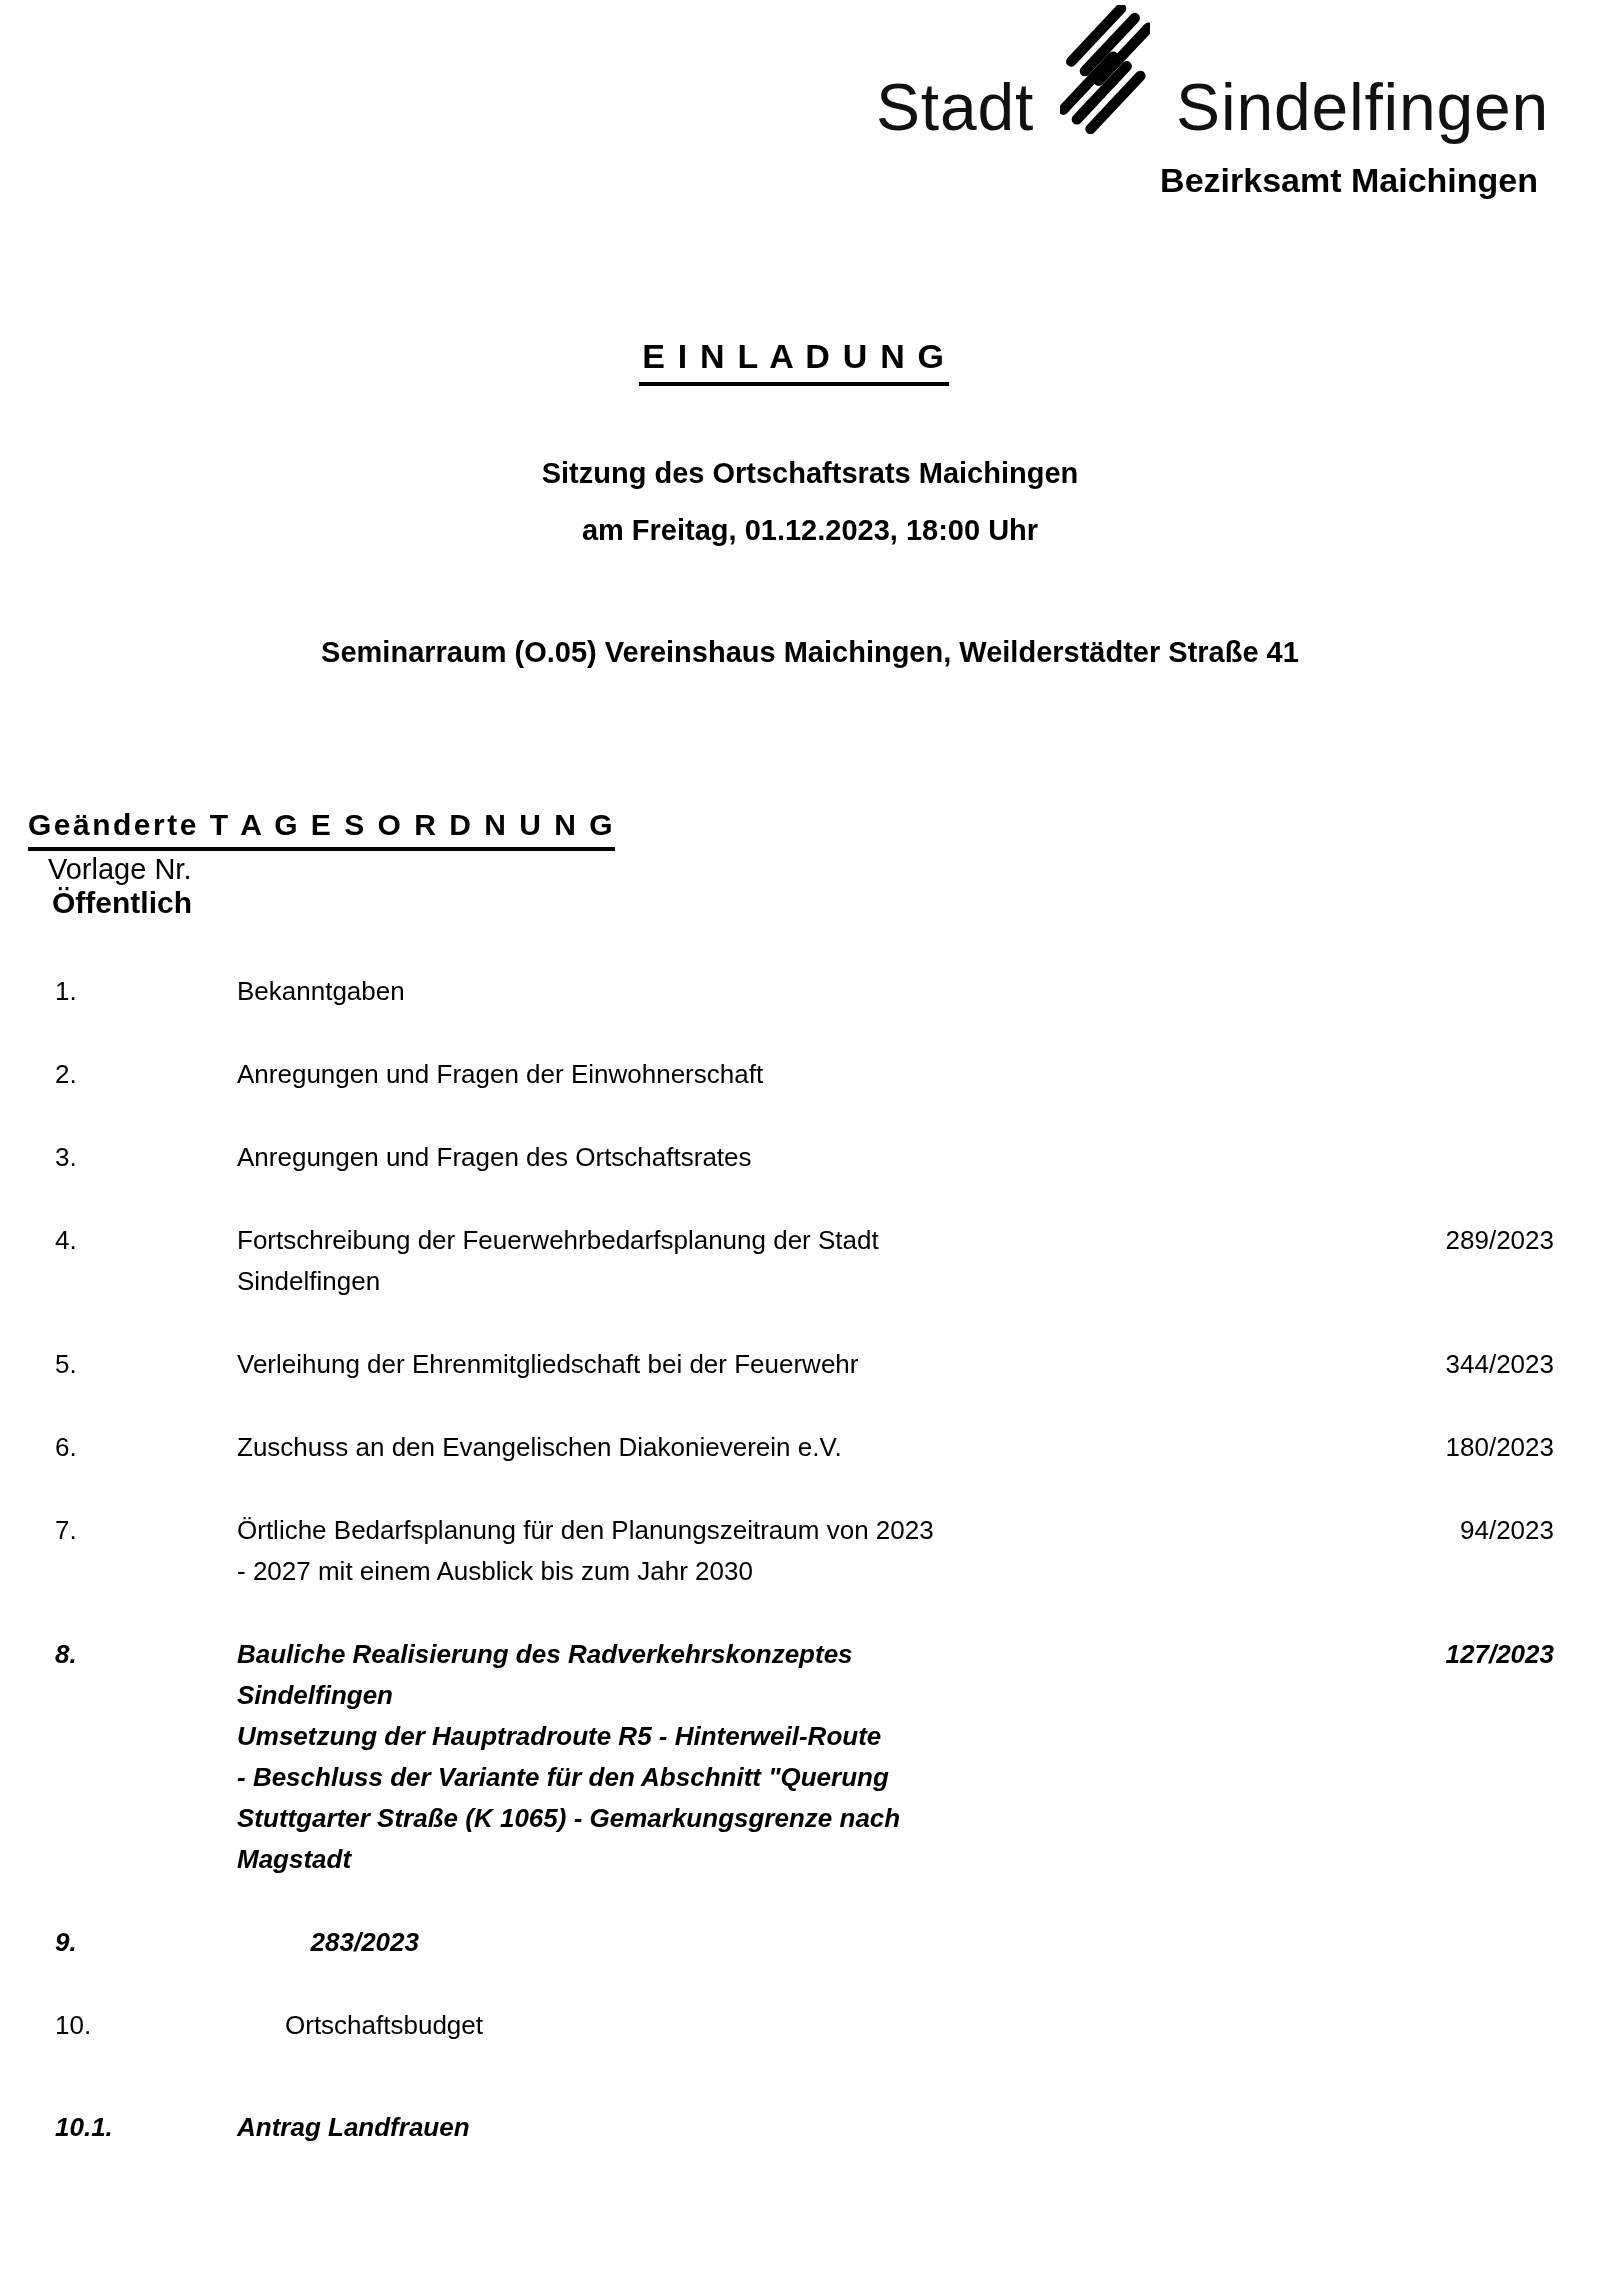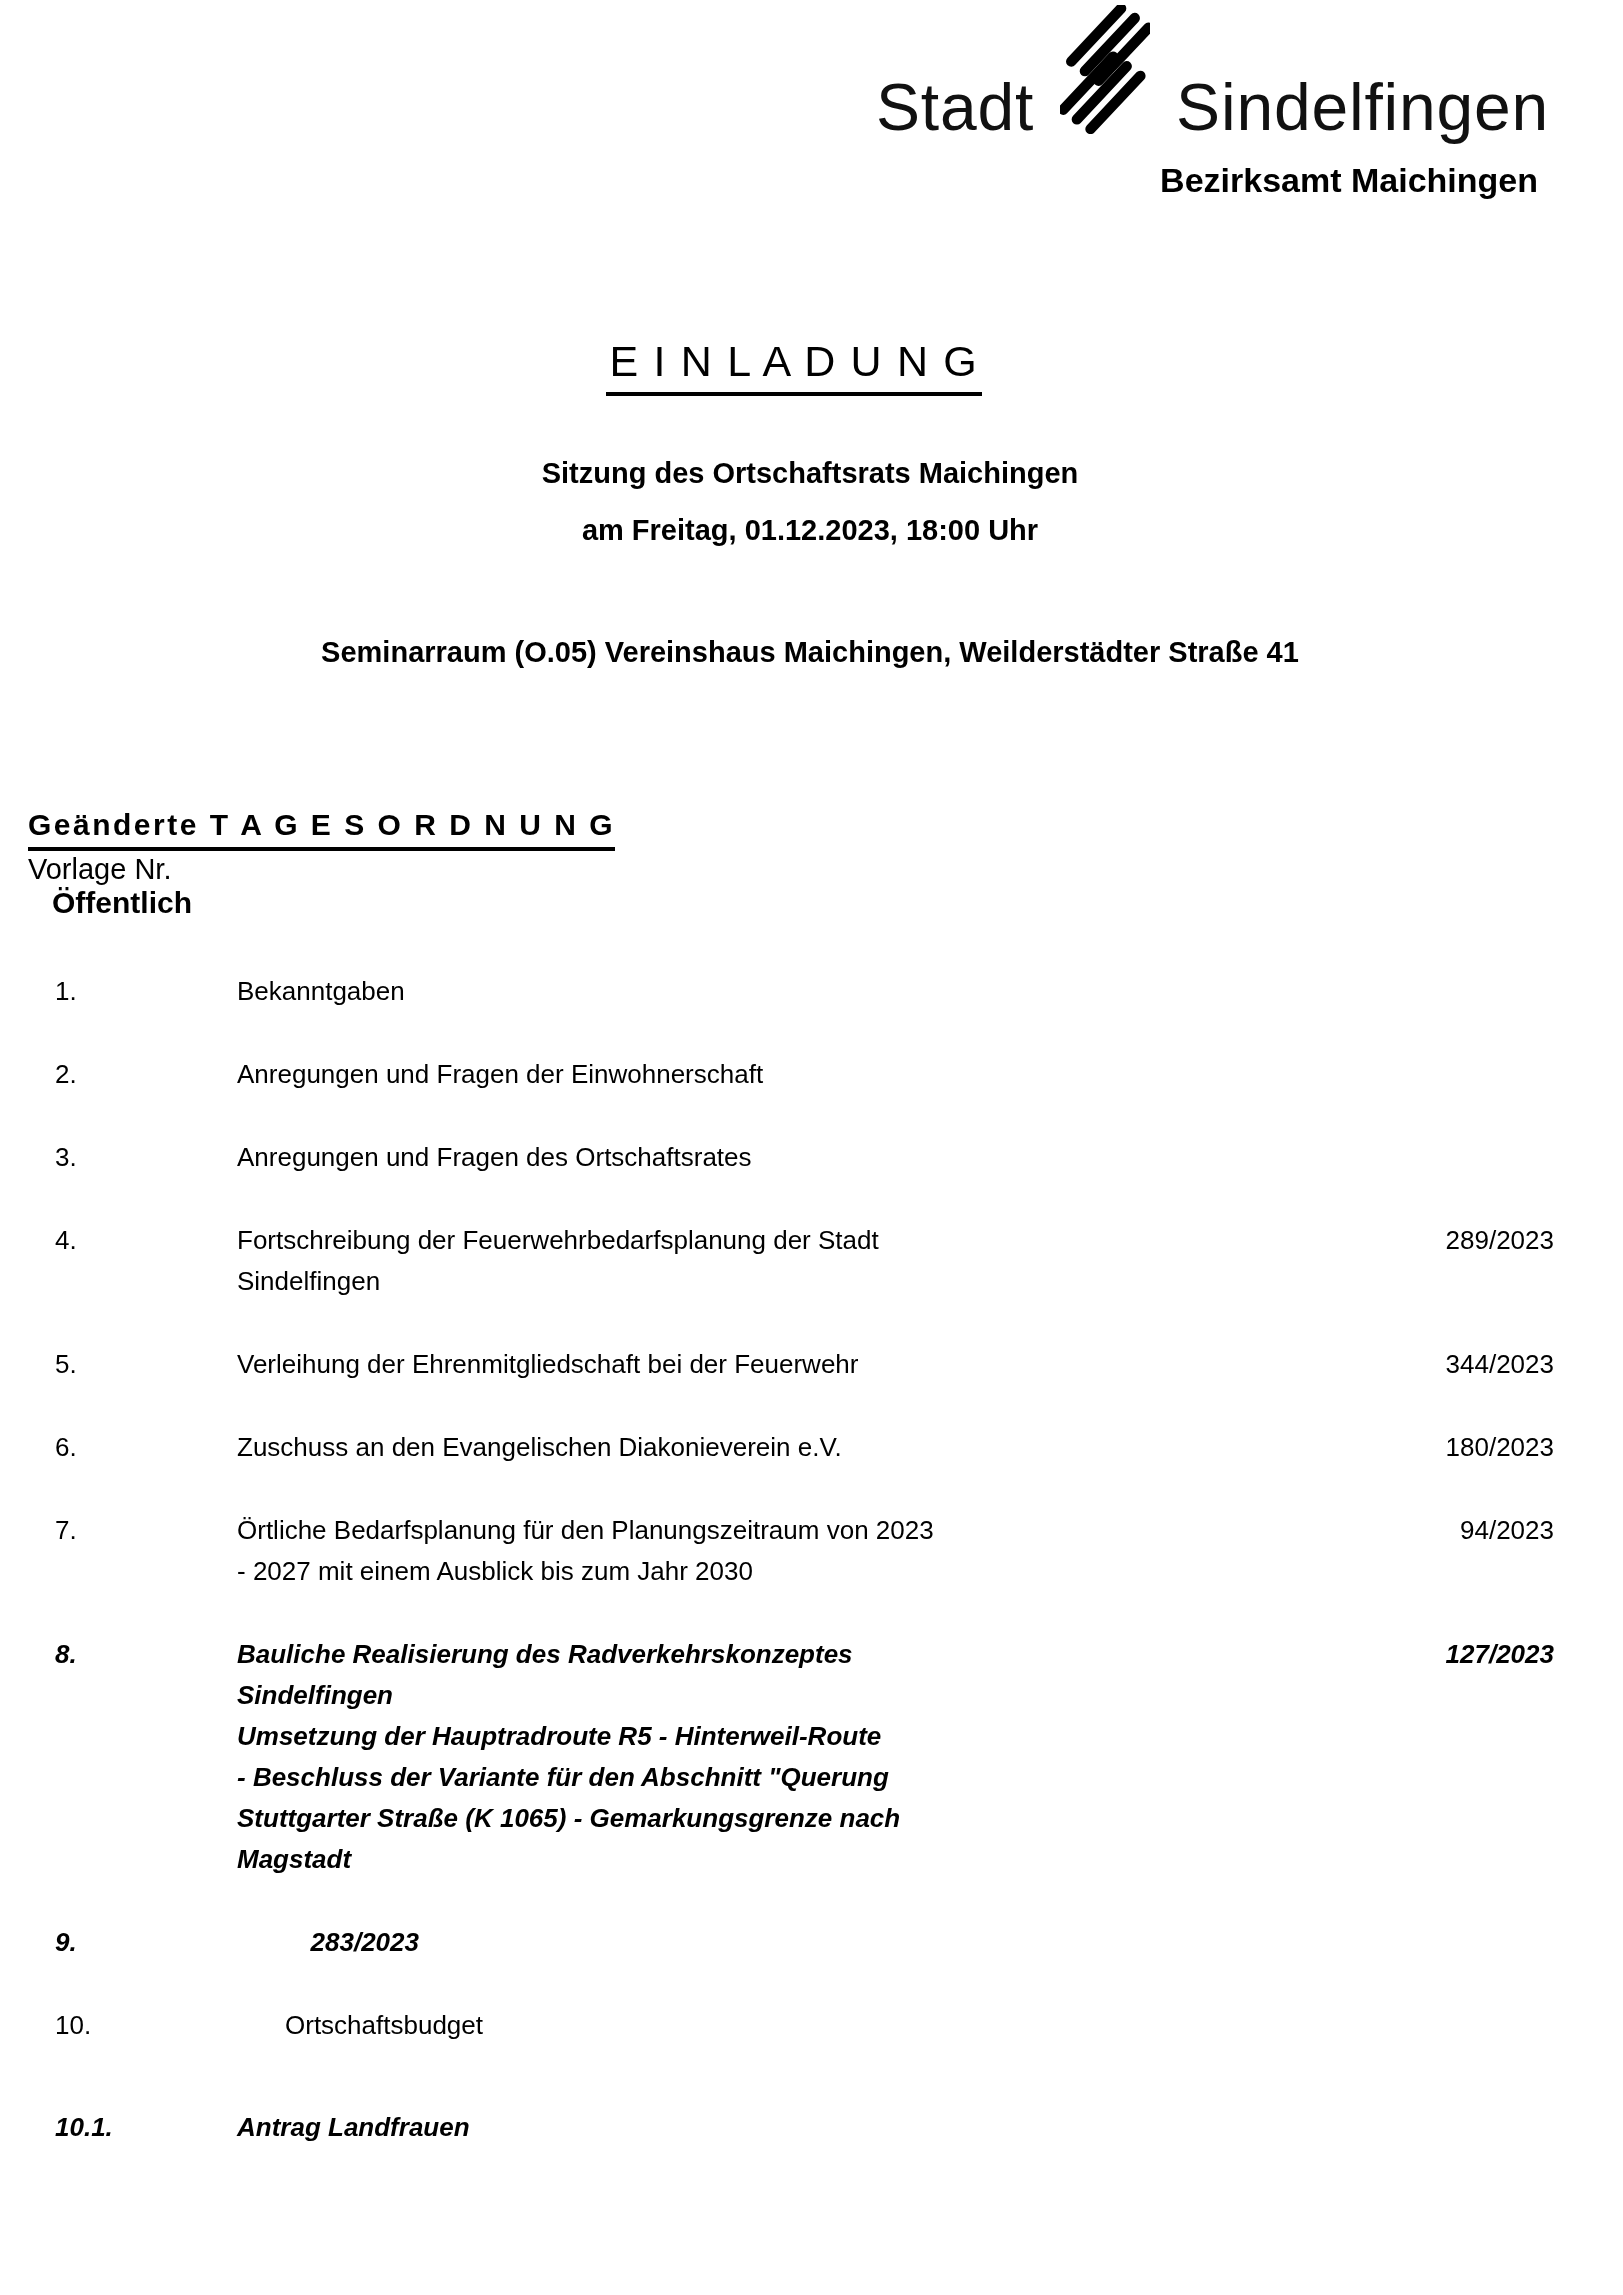--- a/index.html
+++ b/index.html
@@ -26,21 +26,21 @@
     position: absolute; top: 161px; right: 85px;
     font-size: 34px; font-weight: 700;
   }
   
   .doc-title {
     position: absolute; top: 337px; left: 0; width: 1588px;
     text-align: center;
   }
   .doc-title span {
     display: inline-block;
-    font-size: 43px; font-weight: 400; letter-spacing: 1.7px;
+    font-size: 34px; font-weight: 700; letter-spacing: 1.7px;
     border-bottom: 4.2px solid #000;
     padding: 0 3.4px 6px 3.4px;
   }
   .center-line {
     position: absolute; left: 16px; width: 1588px;
     text-align: center;
     font-size: 29px;
     font-weight: bold;
   }
   .meeting-1 { top: 457px; }
@@ -49,21 +49,21 @@
   
   .agenda-header {
     position: absolute; top: 808px; left: 28px; width: 1524px;
     display: flex; justify-content: space-between; align-items: flex-start; flex-direction: column;
   }
   .agenda-heading {
     font-size: 30px; font-weight: 700; letter-spacing: 2.5px;
     border-bottom: 4.2px solid #000;
     padding-bottom: 5px;
   }
-  .vorlage-label { font-size: 29px; padding-top: 1.7px; }
+  .vorlage-label { font-size: 29px; padding-top: 1.7px; margin-left: 20px; }
   .section-label {
     position: absolute; top: 886px; left: 28px;
     font-size: 30px; font-weight: 700; margin-left: 24px;
   }
   
   .agenda-list {
     position: absolute; top: 971px; left: 55px; width: 1499px;
   }
   .agenda-row {
     display: flex;

